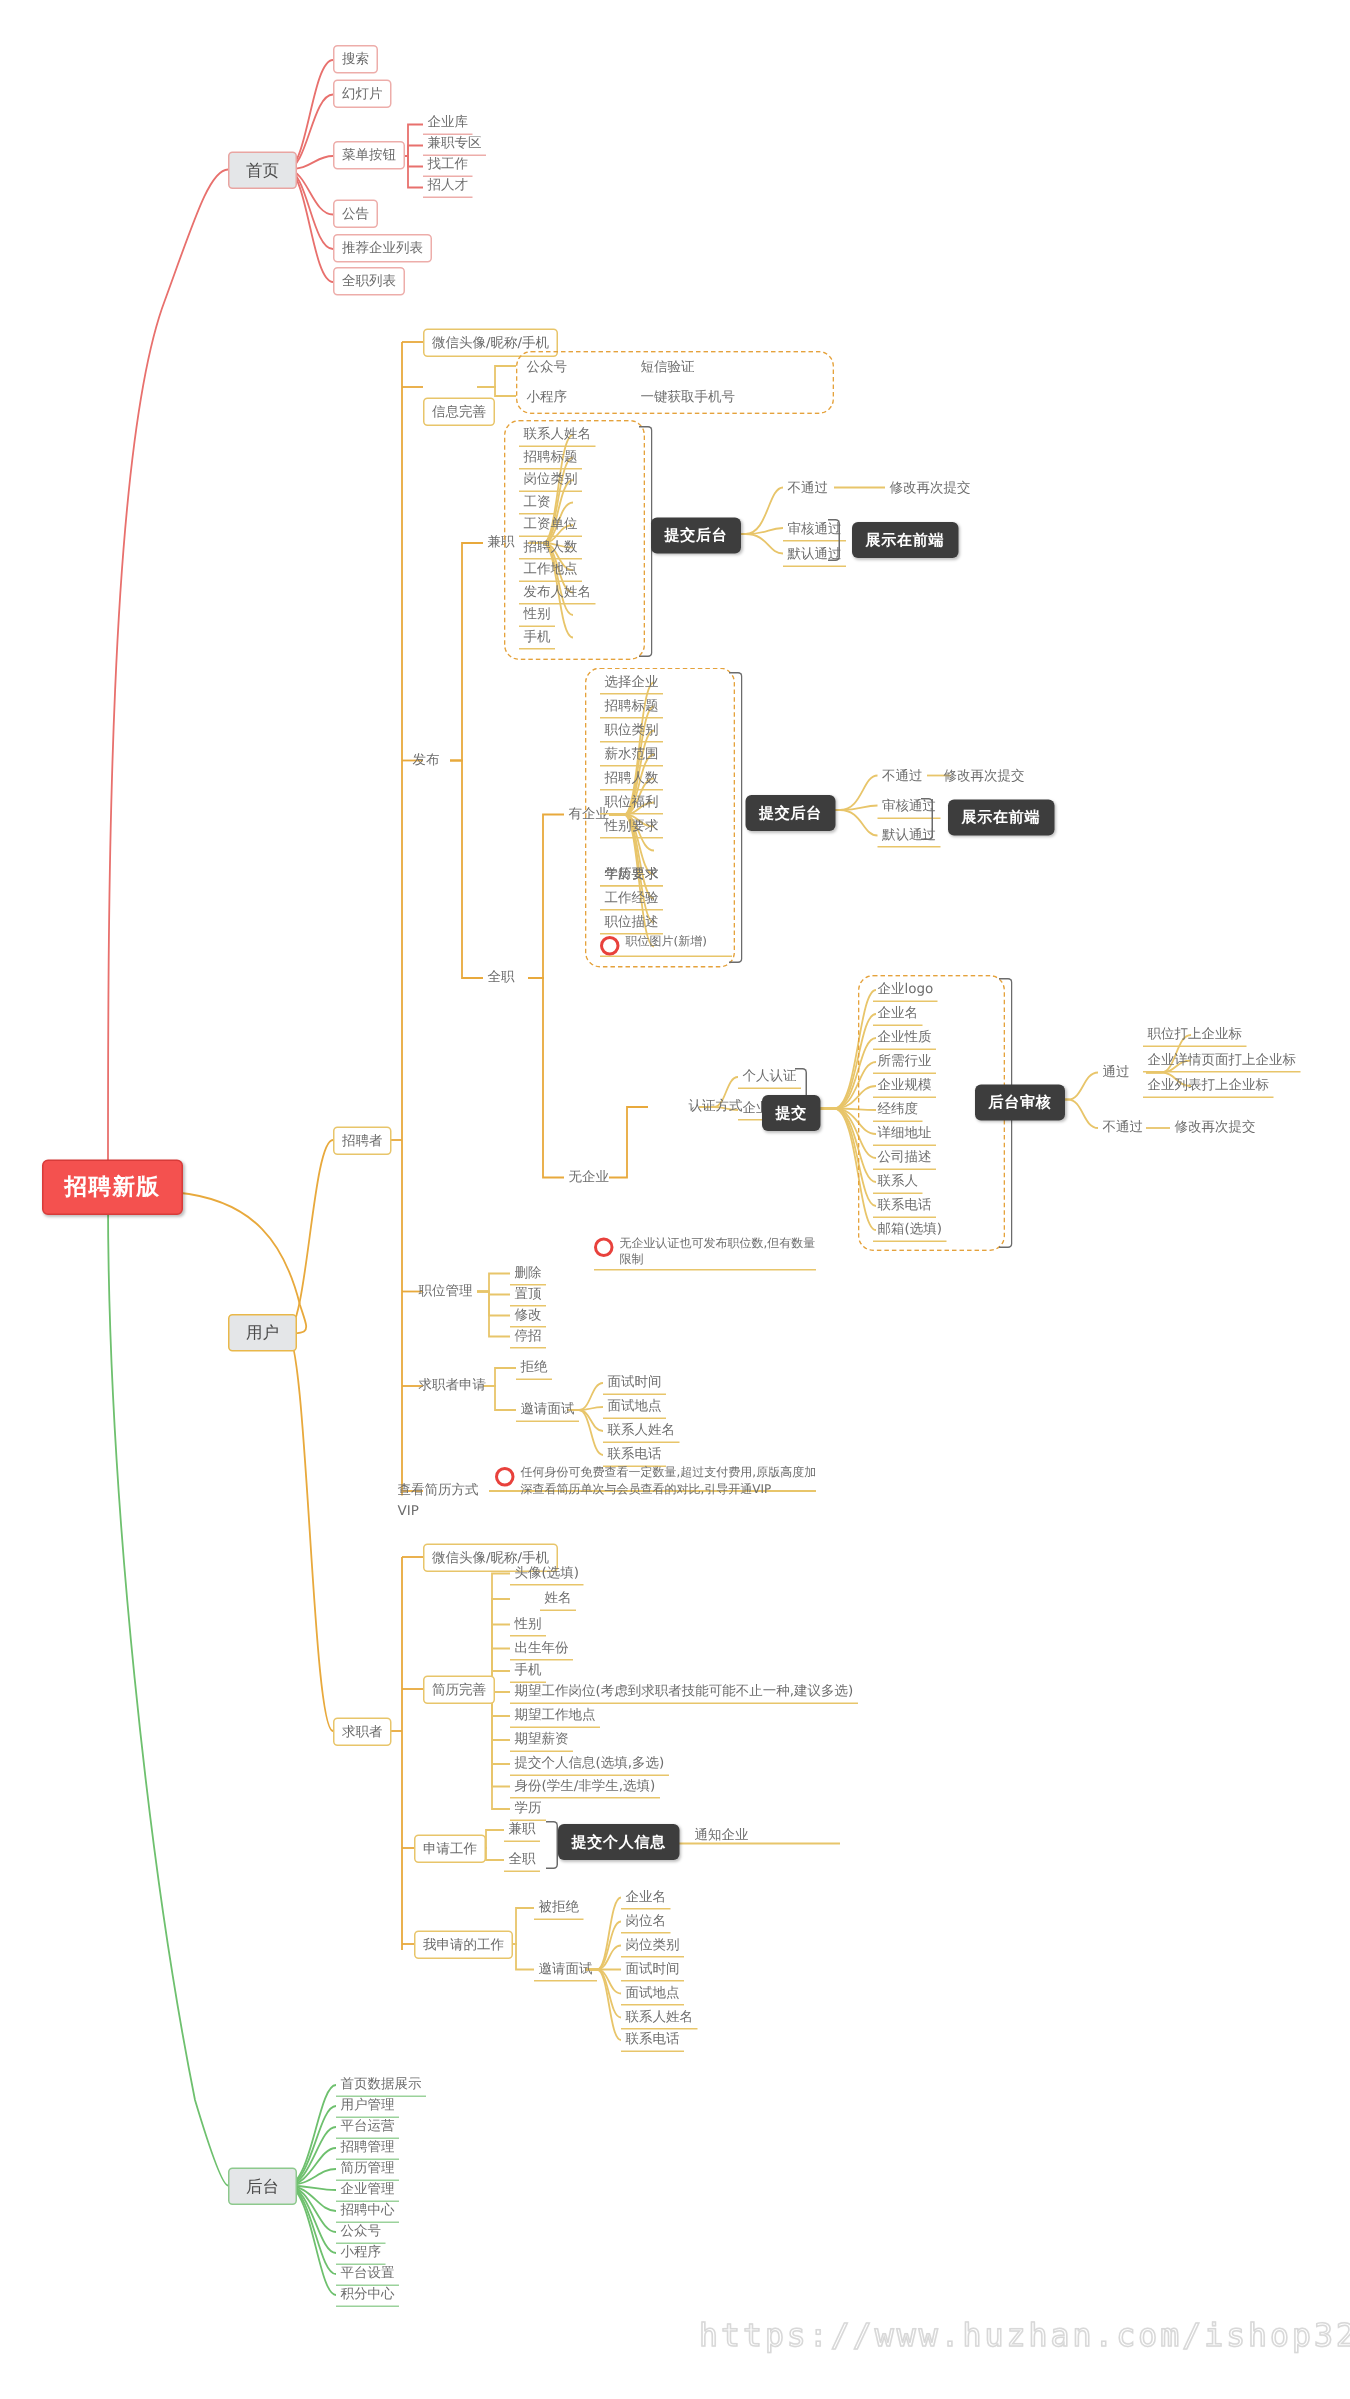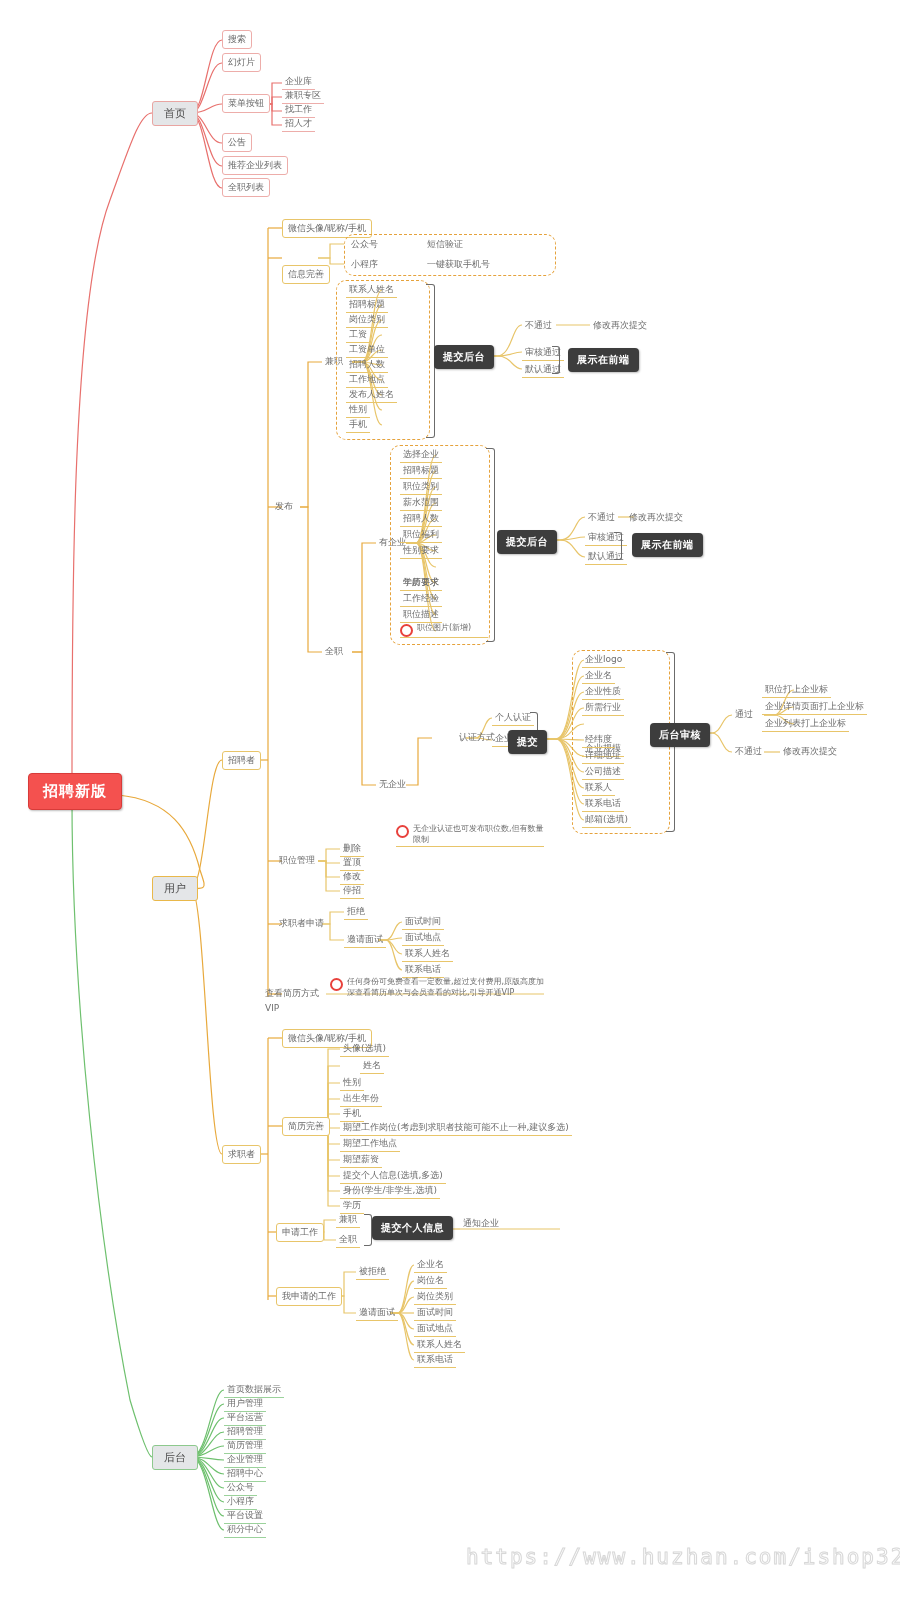--- a/index.html
+++ b/index.html
@@ -329,21 +329,21 @@
   <div class="node n-line yellow" style="left:492px;top:710px;">个人认证</div>
   <div class="node n-line yellow" style="left:492px;top:731px;">企业认证</div>
   <div class="bracket" style="left:530px;top:712px;width:7px;height:30px;"></div>
   <div class="node n-dark" style="left:508px;top:730px;">提交</div>
 
   <div class="group-dash" style="left:572px;top:650px;width:96px;height:182px;"></div>
   <div class="node n-line yellow" style="left:582px;top:652px;">企业logo</div>
   <div class="node n-line yellow" style="left:582px;top:668px;">企业名</div>
   <div class="node n-line yellow" style="left:582px;top:684px;">企业性质</div>
   <div class="node n-line yellow" style="left:582px;top:700px;">所需行业</div>
-  <div class="node n-line yellow" style="left:582px;top:716px;margin-top:25px;">企业规模</div>
+  <div class="node n-line yellow" style="left:582px;top:716px;">企业规模</div>
   <div class="node n-line yellow" style="left:582px;top:732px;">经纬度</div>
   <div class="node n-line yellow" style="left:582px;top:748px;">详细地址</div>
   <div class="node n-line yellow" style="left:582px;top:764px;">公司描述</div>
   <div class="node n-line yellow" style="left:582px;top:780px;">联系人</div>
   <div class="node n-line yellow" style="left:582px;top:796px;">联系电话</div>
   <div class="node n-line yellow" style="left:582px;top:812px;">邮箱(选填)</div>
   <div class="bracket" style="left:666px;top:652px;width:8px;height:178px;"></div>
 
   <div class="node n-dark" style="left:650px;top:723px;">后台审核</div>
   <div class="node n-plain" style="left:732px;top:707px;">通过</div>

